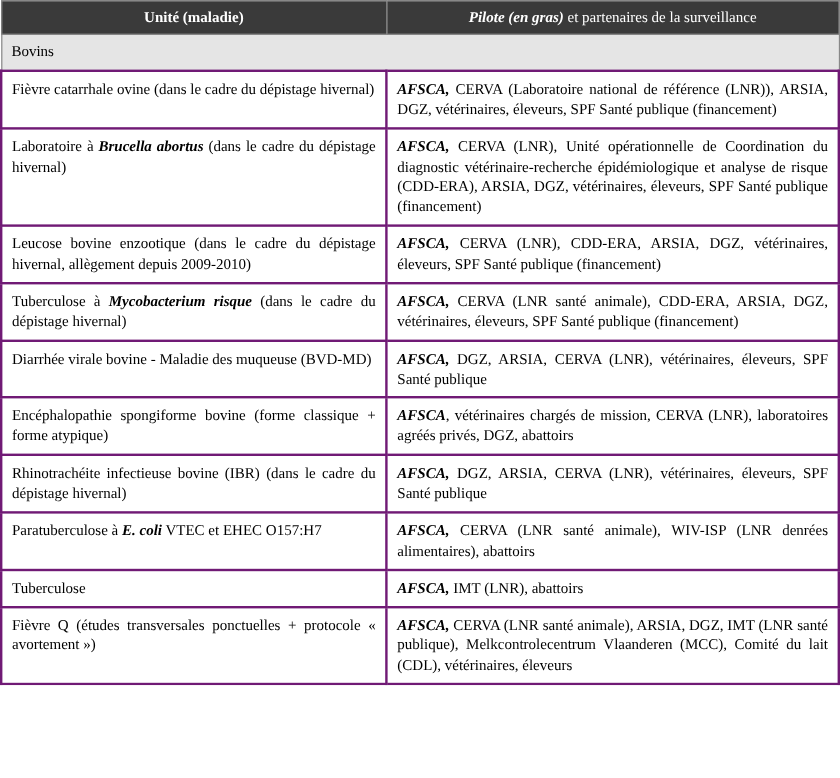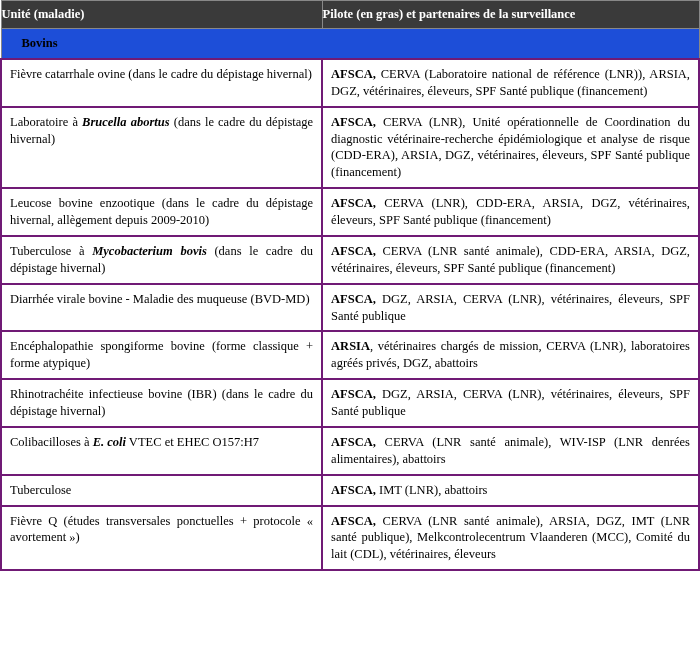--- a/index.html
+++ b/index.html
@@ -11,44 +11,44 @@
     background: #fff;
   }
   table {
     border-collapse: collapse;
     width: 100%;
     table-layout: fixed;
   }
   th {
     background: #3a3a3a;
     color: #fff;
-    text-align: left;
+    text-align: center;
     padding: 6px 0;
     font-weight: bold;
     border: 1px solid #888;
     vertical-align: top;
   }
-  th .normal { font-weight: bold; margin-top: 42px; }
+  th .normal { font-weight: normal; margin-top: 42px; }
   .section-row td {
-    background: #1d4ed8;
-    font-weight: bold;
-    padding: 6px 20px;
+    background: #e5e5e5;
+    font-weight: normal;
+    padding: 6px 8px;
     border: 1px solid #888;
   }
   td {
     border: 2px solid #701a75;
     padding: 6px 8px;
     vertical-align: top;
     text-align: justify;
     line-height: 1.35;
   }
   td.disease {
     text-align: justify;
   }
-  .pilote { font-weight: bold; }
+  .pilote { font-weight: bold; font-style: italic; }
   em { font-style: italic; font-weight: bold; }
   col.c1 { width: 46%; }
   col.c2 { width: 54%; }
 </style>
 </head>
 <body>
 
 <table>
   <colgroup>
       <col class="c1">
@@ -72,37 +72,37 @@
       </tr>
       <tr>
         <td class="disease"><span>Laboratoire à </span><em>Brucella abortus</em><span> (dans le cadre du dépistage hivernal)</span></td>
         <td><span class="pilote">AFSCA,</span><span> CERVA (LNR), Unité opérationnelle de Coordination du diagnostic vétérinaire-recherche épidémiologique et analyse de risque (CDD-ERA), ARSIA, DGZ, vétérinaires, éleveurs, SPF Santé publique (financement)</span></td>
       </tr>
       <tr>
         <td class="disease"><span>Leucose bovine enzootique (dans le cadre du dépistage hivernal, allègement depuis 2009-2010)</span></td>
         <td><span class="pilote">AFSCA,</span><span> CERVA (LNR), CDD-ERA, ARSIA, DGZ, vétérinaires, éleveurs, SPF Santé publique (financement)</span></td>
       </tr>
       <tr>
-        <td class="disease"><span>Tuberculose à </span><em>Mycobacterium bovis</em><span> (dans le cadre du dépistage hivernal)</span></td>
+        <td class="disease"><span>Tuberculose à </span><em>Mycobacterium risque</em><span> (dans le cadre du dépistage hivernal)</span></td>
         <td><span class="pilote">AFSCA,</span><span> CERVA (LNR santé animale), CDD-ERA, ARSIA, DGZ, vétérinaires, éleveurs, SPF Santé publique (financement)</span></td>
       </tr>
       <tr>
         <td class="disease"><span>Diarrhée virale bovine - Maladie des muqueuse (BVD-MD)</span></td>
         <td><span class="pilote">AFSCA,</span><span> DGZ, ARSIA, CERVA (LNR), vétérinaires, éleveurs, SPF Santé publique</span></td>
       </tr>
       <tr>
         <td class="disease"><span>Encéphalopathie spongiforme bovine (forme classique + forme atypique)</span></td>
-        <td><span class="pilote">ARSIA</span><span>, vétérinaires chargés de mission, CERVA (LNR), laboratoires agréés privés, DGZ, abattoirs</span></td>
+        <td><span class="pilote">AFSCA</span><span>, vétérinaires chargés de mission, CERVA (LNR), laboratoires agréés privés, DGZ, abattoirs</span></td>
       </tr>
       <tr>
         <td class="disease"><span>Rhinotrachéite infectieuse bovine (IBR) (dans le cadre du dépistage hivernal)</span></td>
         <td><span class="pilote">AFSCA,</span><span> DGZ, ARSIA, CERVA (LNR), vétérinaires, éleveurs, SPF Santé publique</span></td>
       </tr>
       <tr>
-        <td class="disease"><span>Colibacilloses à </span><em>E. coli</em><span> VTEC et EHEC O157:H7</span></td>
+        <td class="disease"><span>Paratuberculose à </span><em>E. coli</em><span> VTEC et EHEC O157:H7</span></td>
         <td><span class="pilote">AFSCA,</span><span> CERVA (LNR santé animale), WIV-ISP (LNR denrées alimentaires), abattoirs</span></td>
       </tr>
       <tr>
         <td class="disease"><span>Tuberculose</span></td>
         <td><span class="pilote">AFSCA,</span><span> IMT (LNR), abattoirs</span></td>
       </tr>
       <tr>
         <td class="disease"><span>Fièvre Q (études transversales ponctuelles + protocole « avortement »)</span></td>
         <td><span class="pilote">AFSCA,</span><span> CERVA (LNR santé animale), ARSIA, DGZ, IMT (LNR santé publique), Melkcontrolecentrum Vlaanderen (MCC), Comité du lait (CDL), vétérinaires, éleveurs</span></td>
       </tr>

